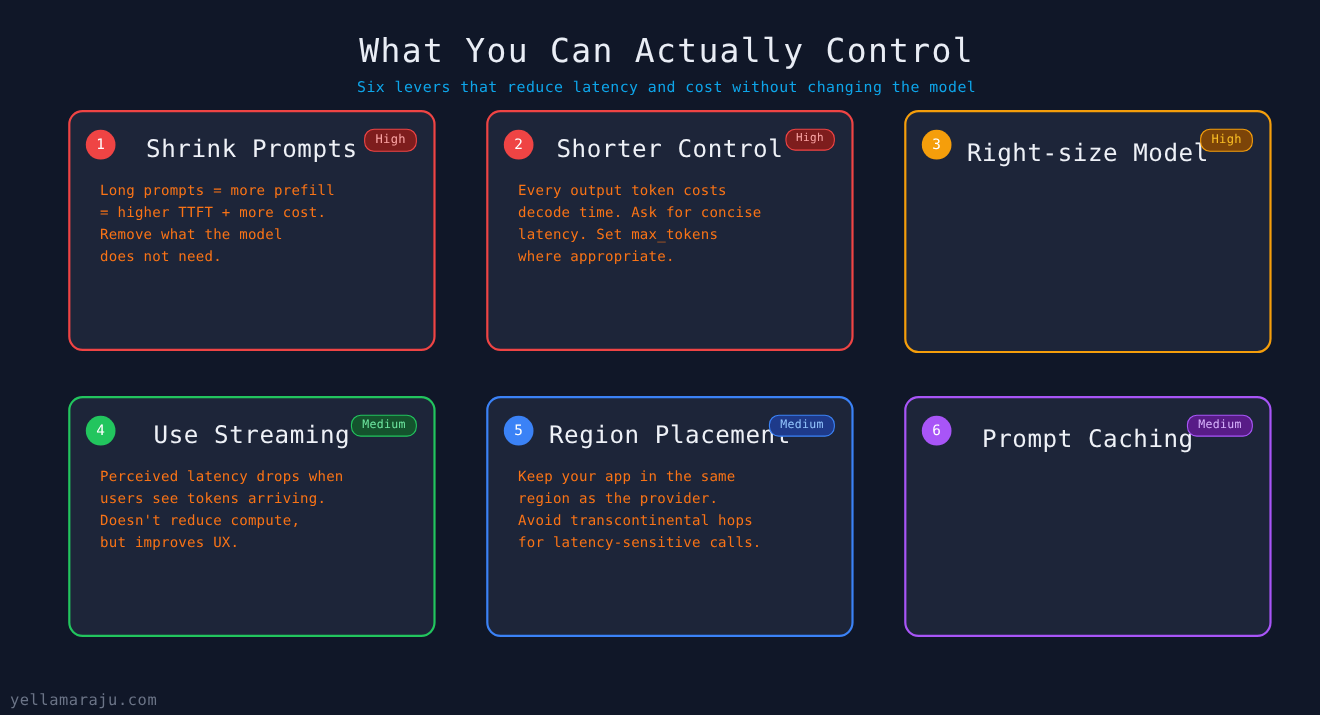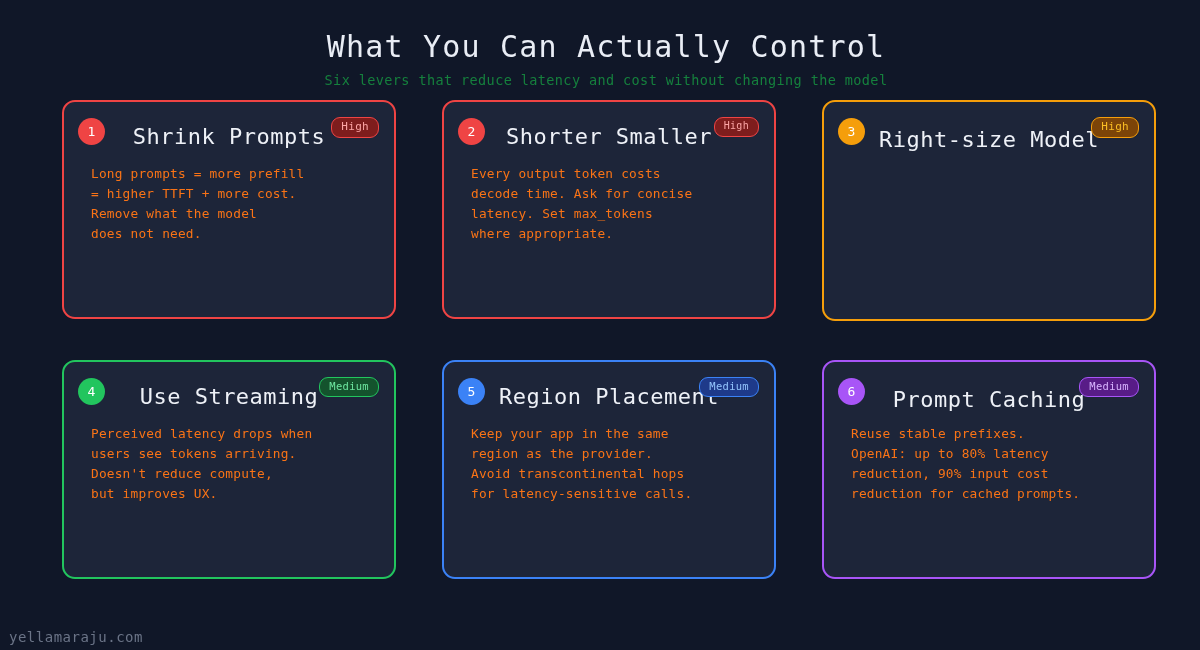--- a/index.html
+++ b/index.html
@@ -25,21 +25,21 @@
   .page-title {
     font-size: 30px;
     font-weight: normal;
     letter-spacing: 1.2px;
     color: #e9edf5;
     line-height: 1.25;
   }
 
   .page-subtitle {
     font-size: 13.5px;
-    color: #15803d;
+    color: #0ea5e9;
     letter-spacing: 0.4px;
     margin-top: 6px;
   }
 
   .card-grid {
     position: absolute;
     left: 50px;
     top: 88px;
     width: 1100px;
     display: grid;
@@ -172,21 +172,21 @@
     </div>
     <div class="card-body">Long prompts = more prefill
 = higher TTFT + more cost.
 Remove what the model
 does not need.</div>
   </div>
 
   <div class="card red2">
     <div class="card-head">
       <div class="card-number">2</div>
-      <div class="card-title">Shorter Smaller</div>
+      <div class="card-title">Shorter Control</div>
       <div class="card-badge">High</div>
     </div>
     <div class="card-body">Every output token costs
 decode time.  Ask for concise
 latency.  Set max_tokens
 where appropriate.</div>
   </div>
 
   <div class="card amber">
     <div class="card-head">
@@ -219,21 +219,17 @@
 Avoid transcontinental hops
 for latency-sensitive calls.</div>
   </div>
 
   <div class="card purple">
     <div class="card-head">
       <div class="card-number">6</div>
       <div class="card-title">Prompt Caching</div>
       <div class="card-badge">Medium</div>
     </div>
-    <div class="card-body">Reuse stable prefixes.
-OpenAI: up to 80% latency
-reduction, 90% input cost
-reduction for cached prompts.</div>
   </div>
 
 </div>
 
 <div class="page-footer">yellamaraju.com</div>
 
 </body></html>

